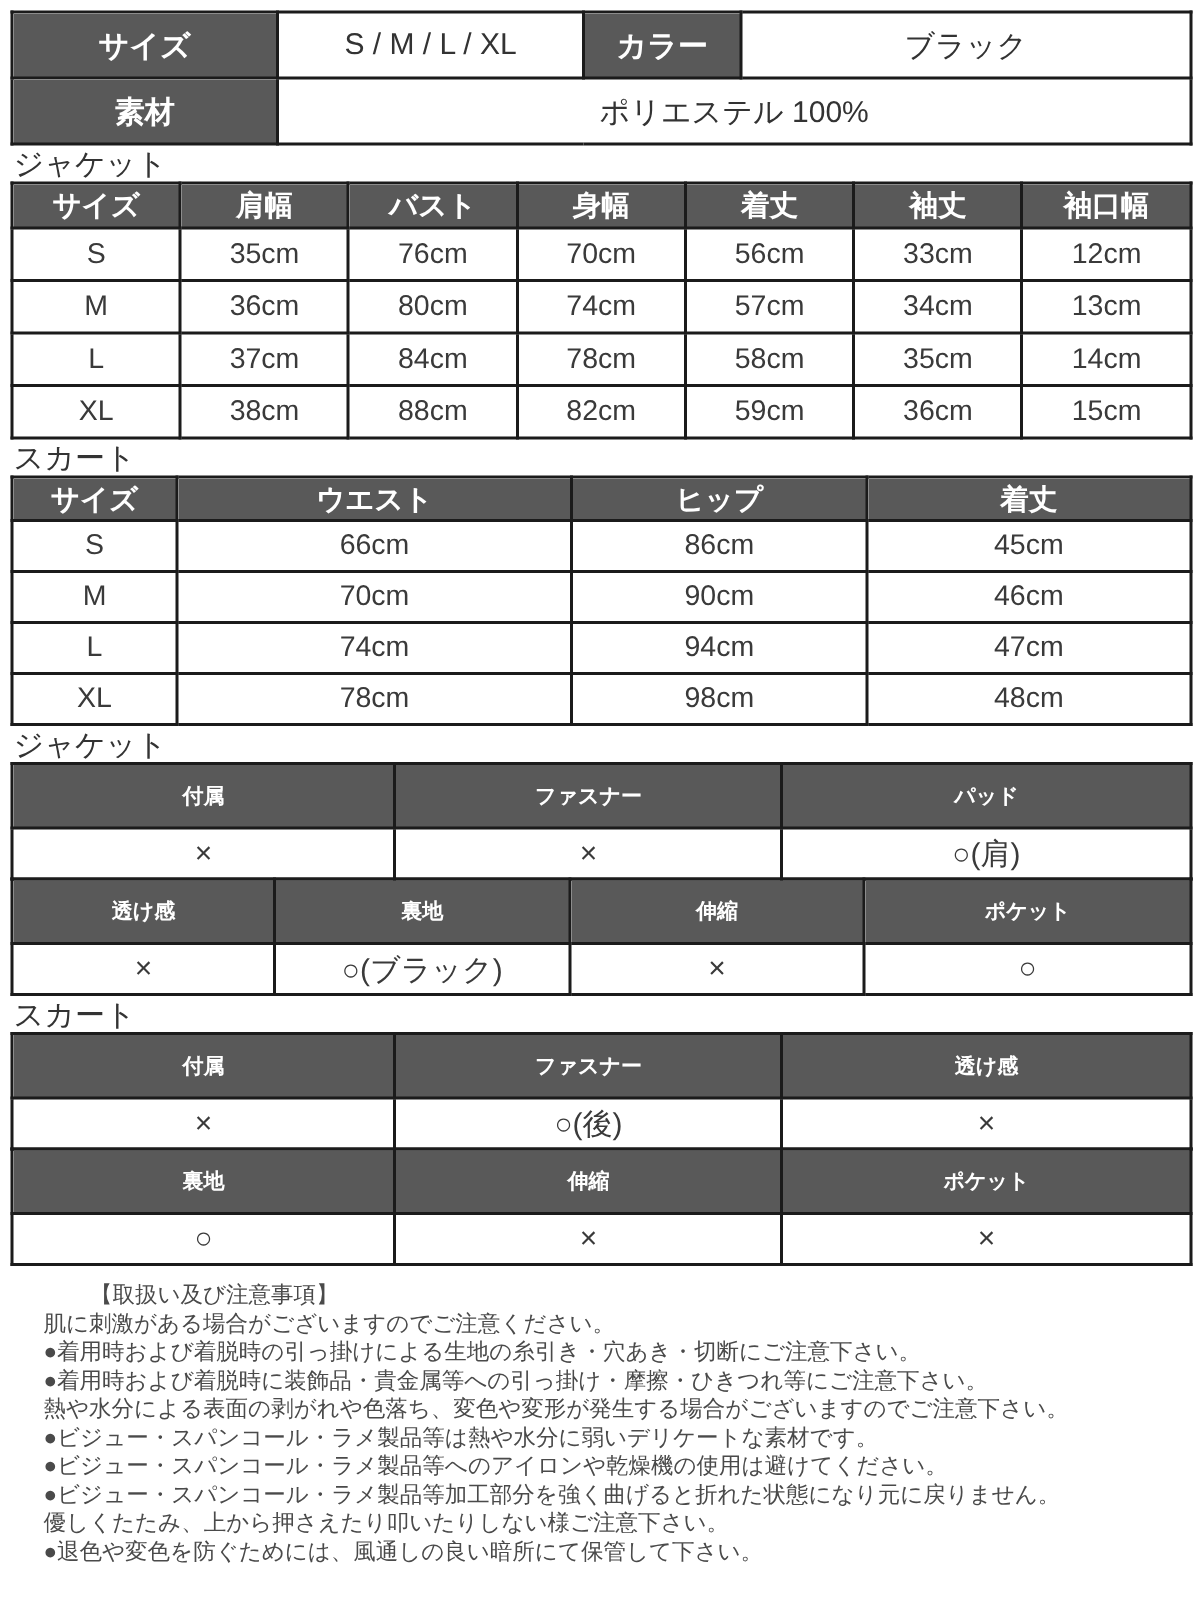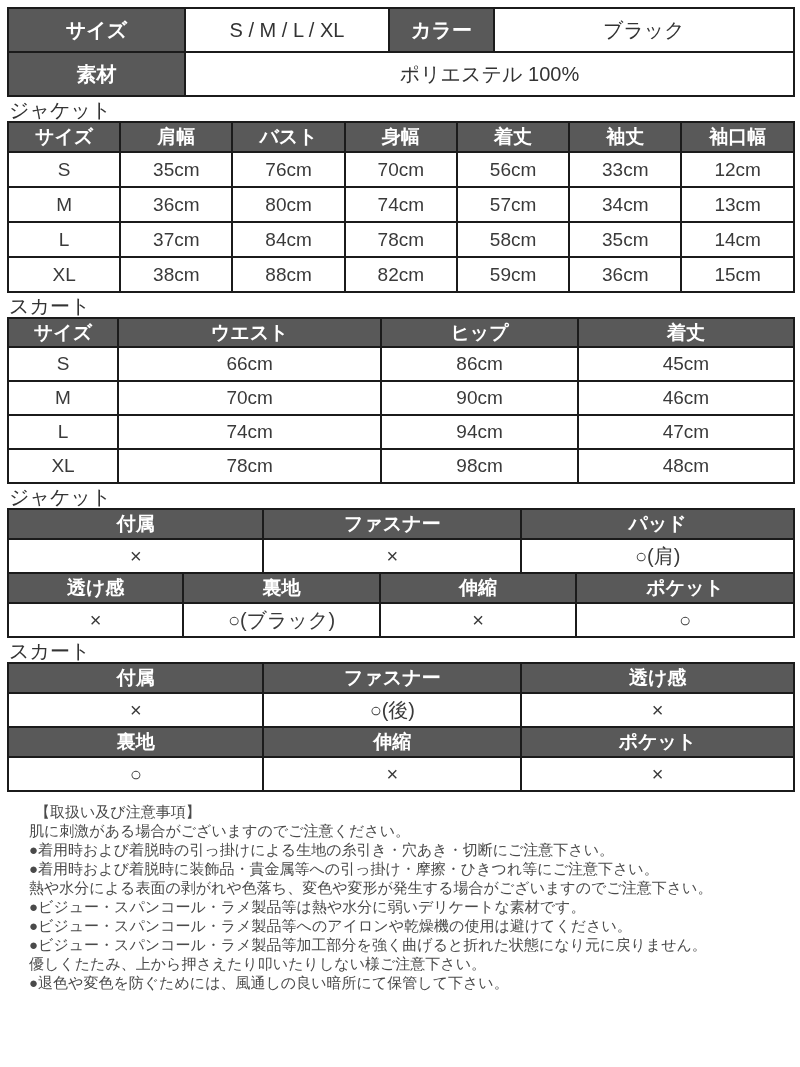--- a/index.html
+++ b/index.html
@@ -34,38 +34,38 @@
   
   .info-tbl th, .info-tbl td { height: 44px; font-size: 20px; }
 
   
   .size-tbl th { height: 30px; font-size: 19px; }
   .size-tbl td { height: 35px; font-size: 19px; color: #3a3a3a; }
   .skirt-size-tbl th { height: 29px; }
   .skirt-size-tbl td { height: 34px; }
 
   
-  .detail-tbl th { height: 30px; font-size: 19px; }
+  .detail-tbl th { height: 43px; font-size: 14px; }
   .detail-tbl td { height: 34px; font-size: 20px; color: #3a3a3a; }
   .detail-stack-2 { margin-top: -2px; }
 
   .section-label {
     font-size: 20px;
     line-height: 18px;
     color: #333333;
     margin: 4px 0 2px 2px;
   }
 
   .notes {
     margin: 10px 0 0 22px;
     font-size: 15px;
     line-height: 19px;
     color: #4a4a4a;
   }
-  .notes .note-title { padding-left: 6px; }
+  .notes .note-title { padding-left: 6px; margin-left: 25px; }
 </style>
 </head>
 <body>
 
 <div class="page">
 
   <table class="tbl info-tbl">
     <colgroup>
       <col style="width:22.5%">
         <col style="width:26%">

